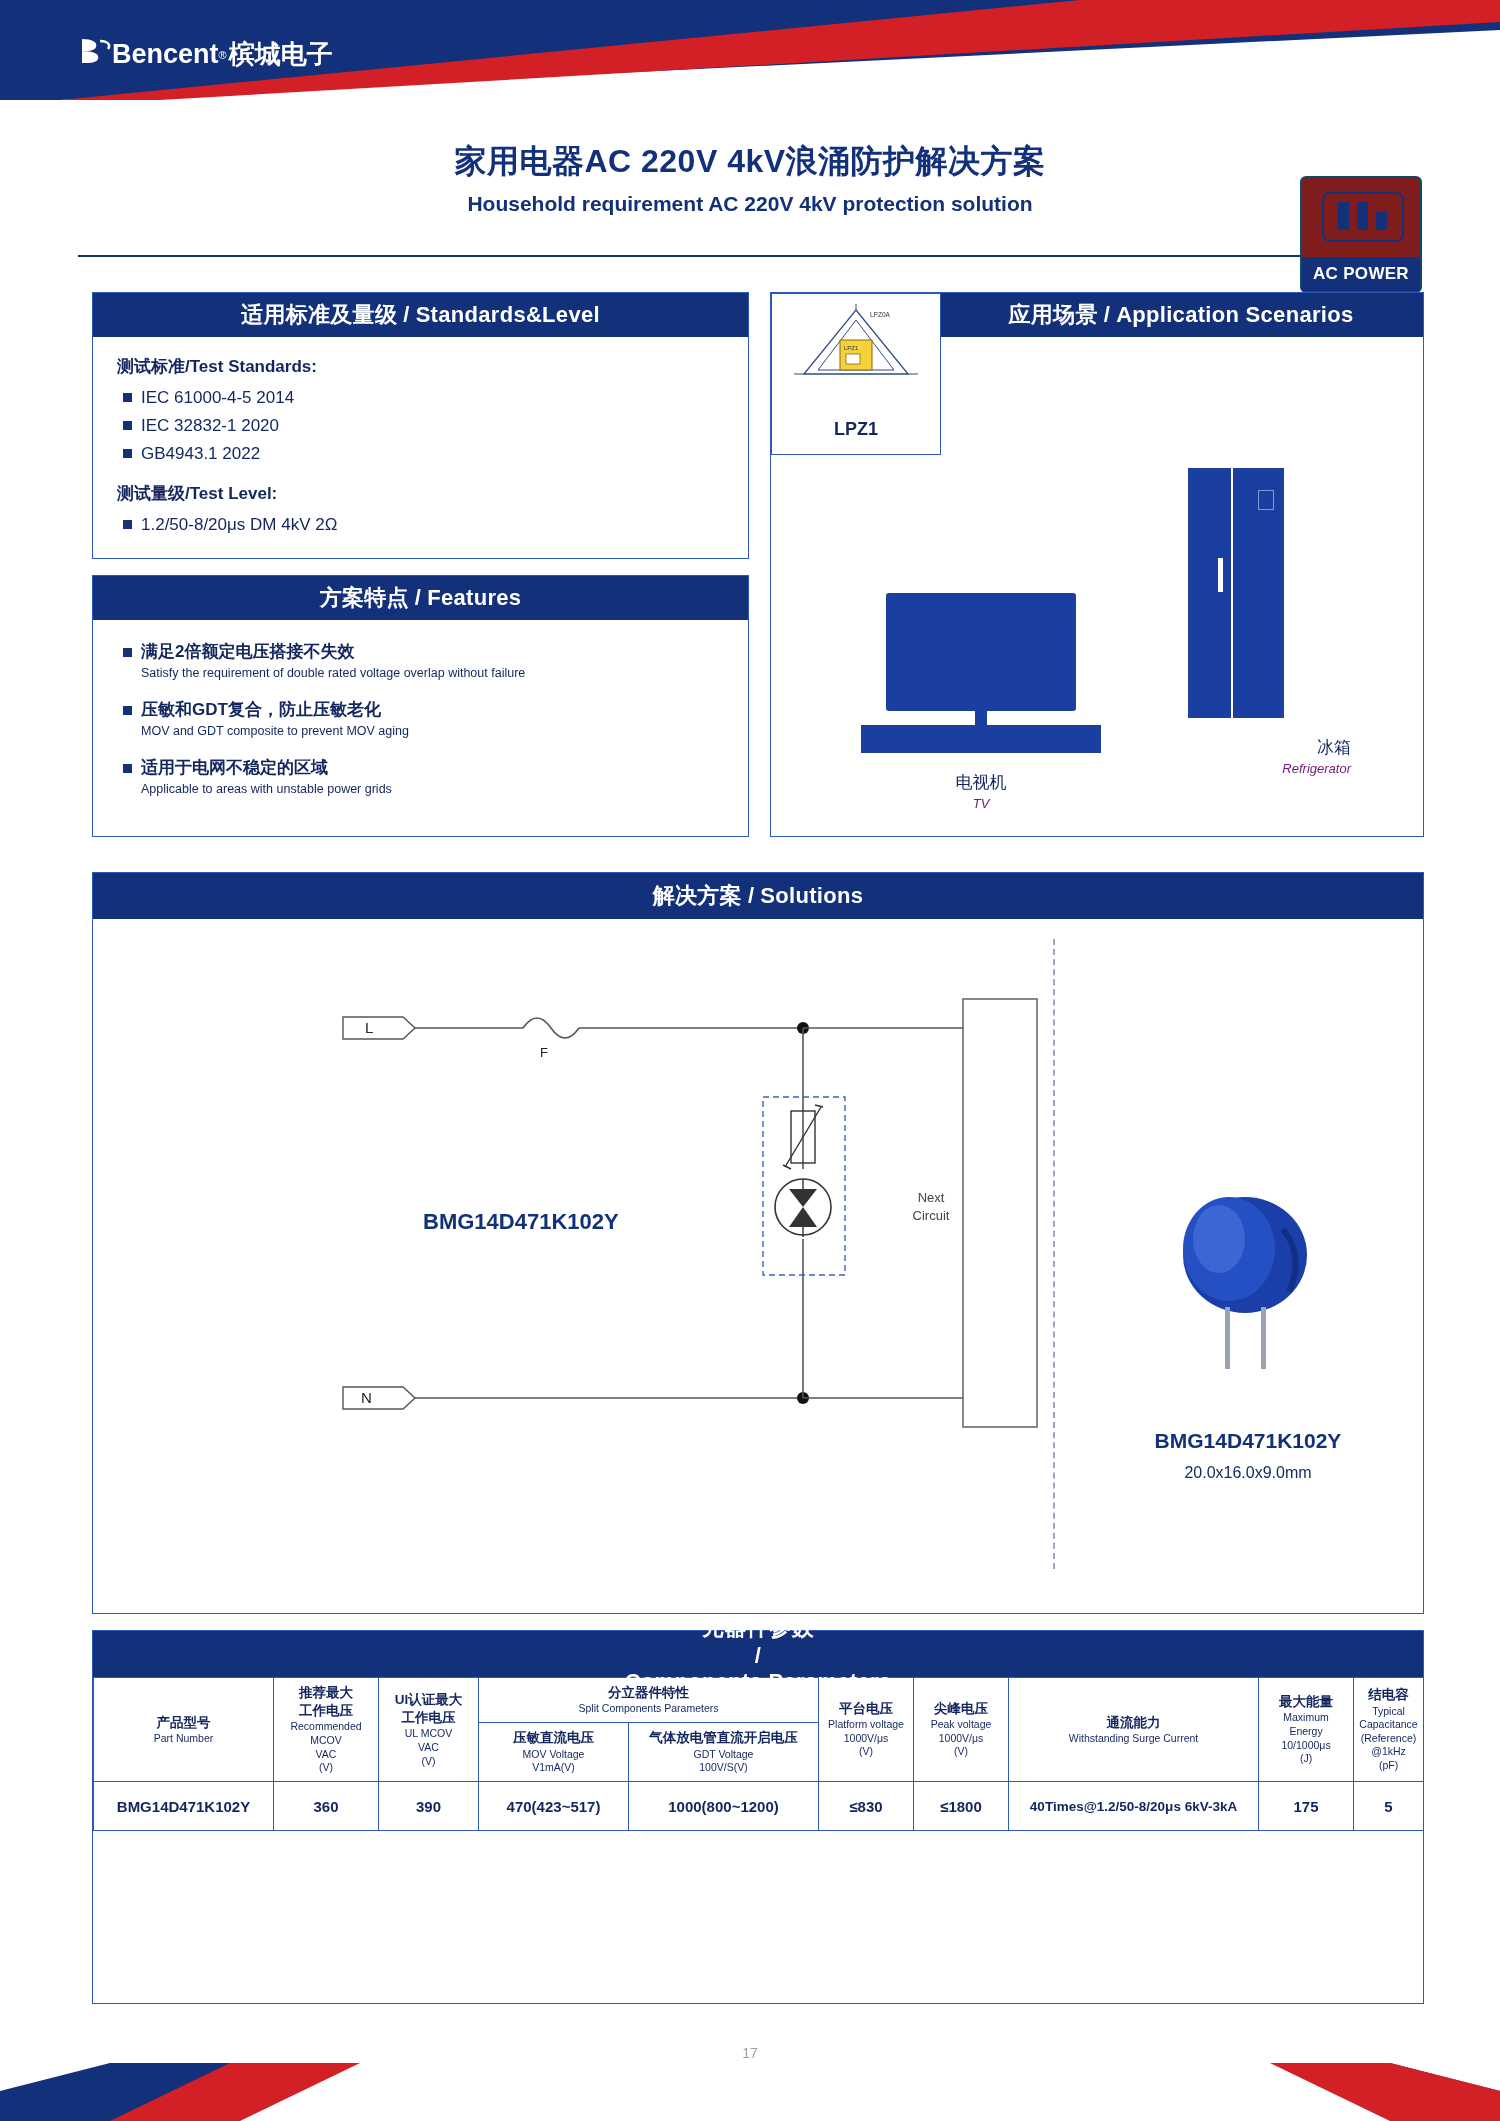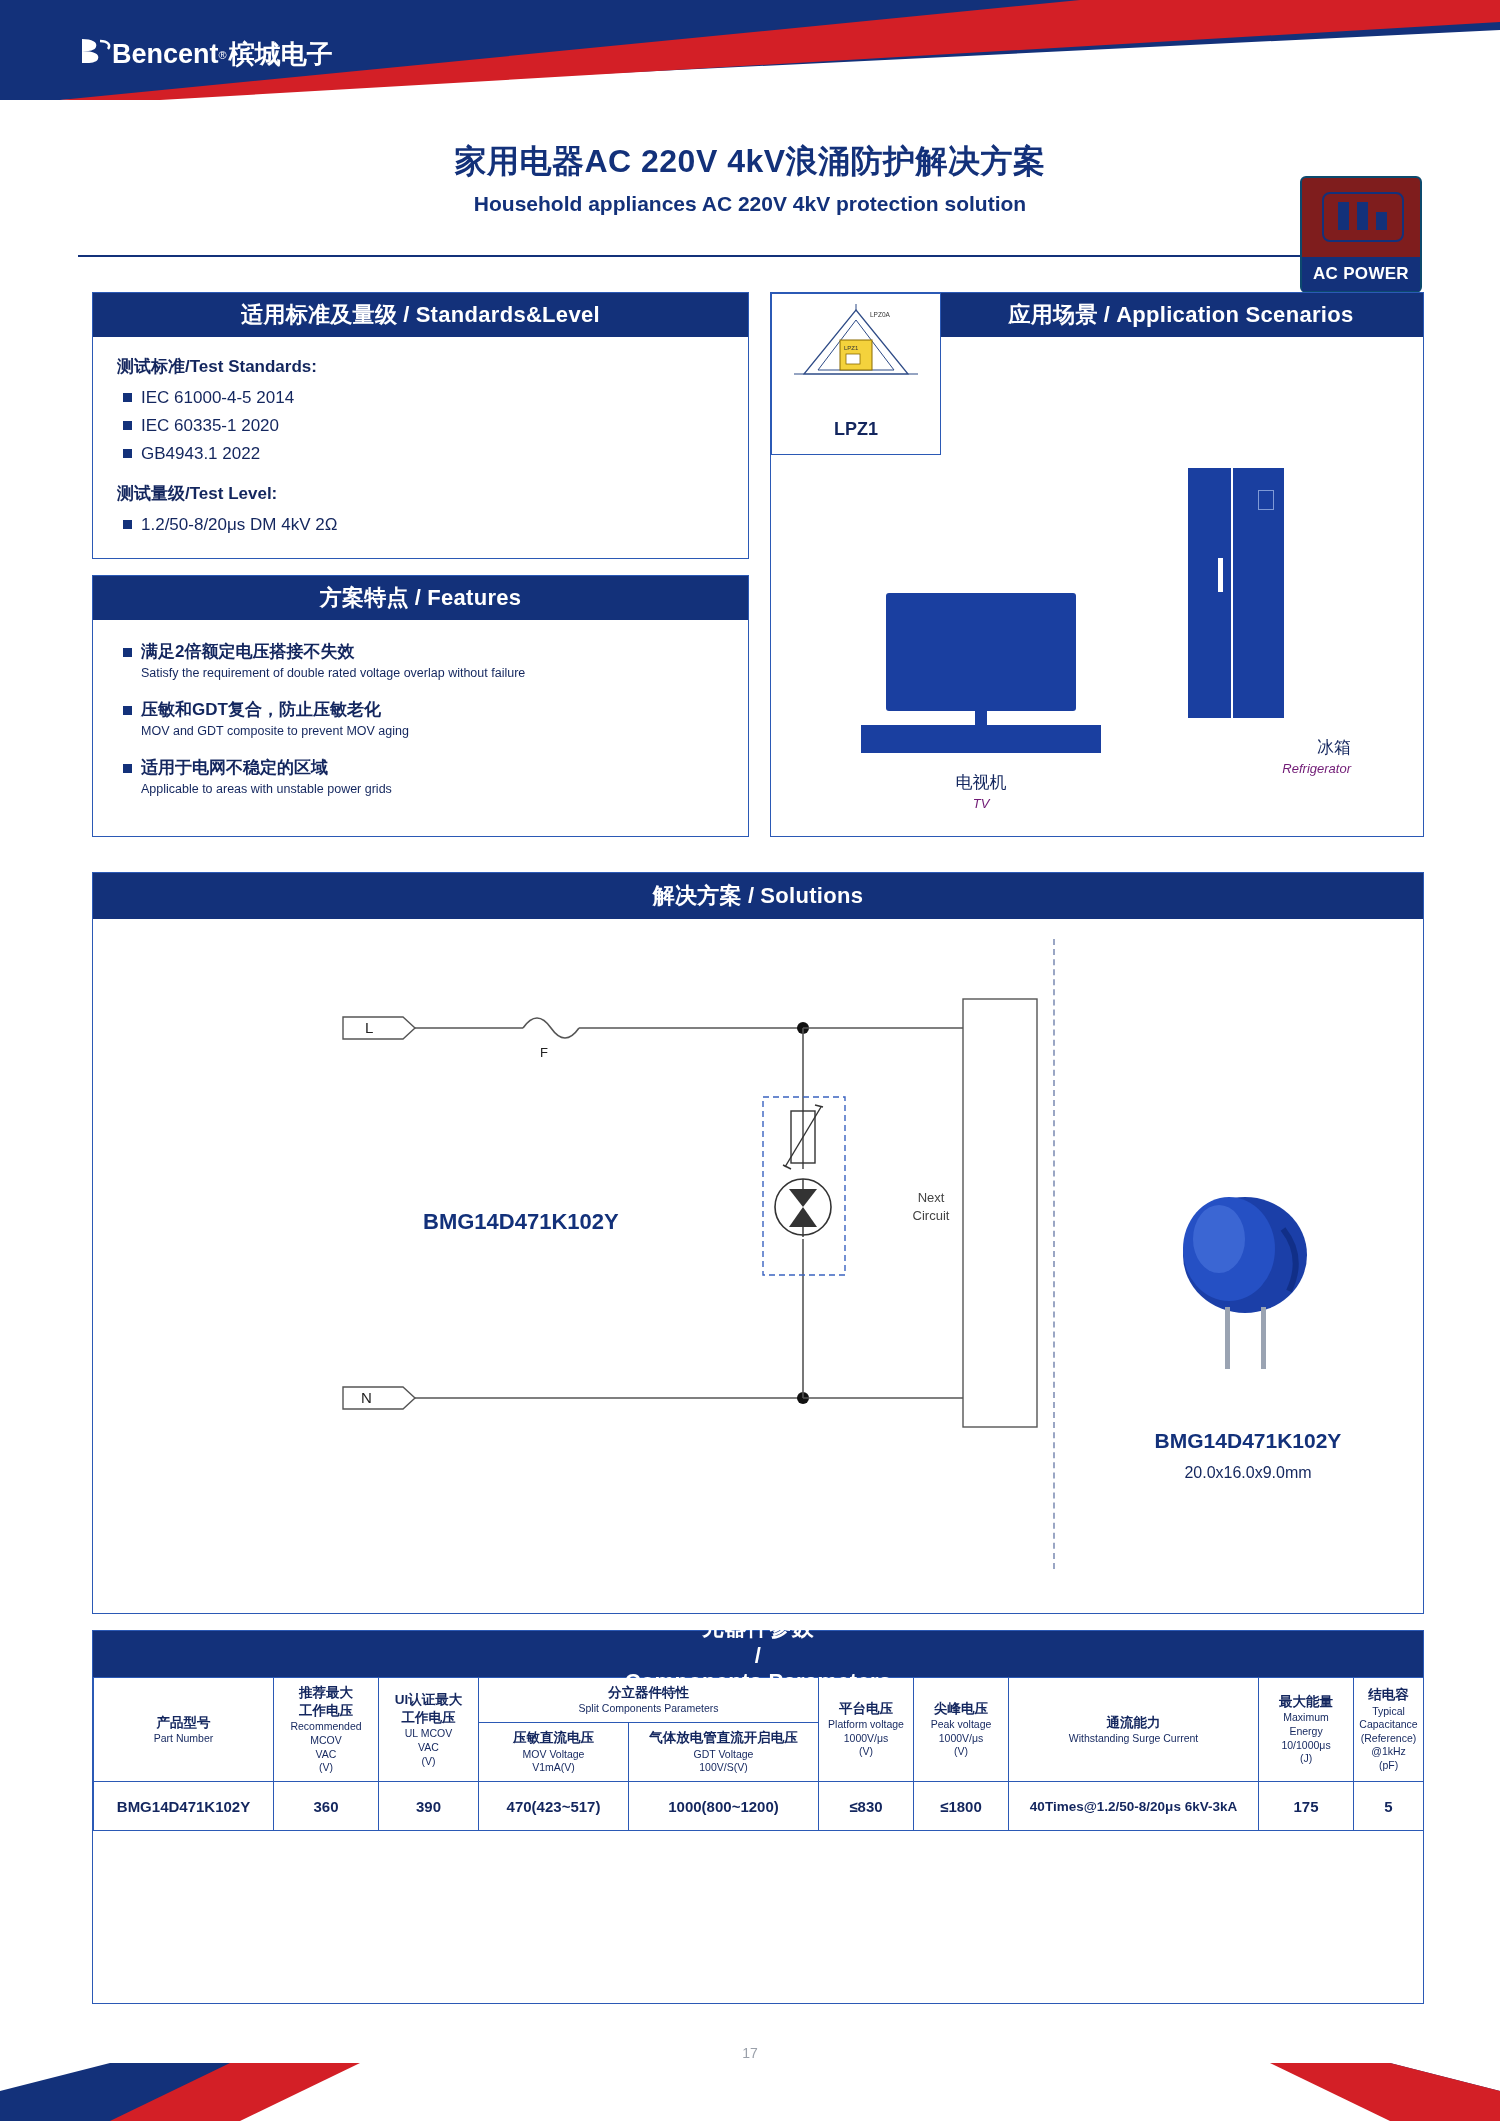--- a/index.html
+++ b/index.html
@@ -138,21 +138,21 @@
         </svg>
       </span>
       <span class="name">Bencent</span>
       <span class="reg">®</span>
       <span class="cn">槟城电子</span>
     </div>
   </div>
 
   <div class="title-zone">
     <div class="title-cn">家用电器AC 220V 4kV浪涌防护解决方案</div>
-    <div class="title-en">Household appliances AC 220V  4kV protection solution</div>
+    <div class="title-en">Household requirement AC 220V  4kV protection solution</div>
   </div>
   <div class="hr-main"></div>
 
   <div class="ac-badge">
     <div class="plug">
       <div class="pin p1"></div>
       <div class="pin p2"></div>
       <div class="pin p3"></div>
     </div>
     <div class="acbar">AC POWER</div>
@@ -161,21 +161,21 @@
   <div class="std-box">
     <div class="bar">
       <span class="cn">适用标准及量级</span>
       <span class="sep">/</span>
       <span class="en">Standards&amp;Level</span>
     </div>
     <div class="std-body">
       <div class="lbl">测试标准/Test  Standards:</div>
       <ul class="sq">
         <li>IEC 61000-4-5 2014</li>
-        <li>IEC 60335-1  2020</li>
+        <li>IEC 32832-1  2020</li>
         <li>GB4943.1 2022</li>
       </ul>
       <div class="lbl">测试量级/Test Level:</div>
       <ul class="sq">
         <li>1.2/50-8/20μs  DM 4kV 2Ω</li>
       </ul>
     </div>
   </div>
 
   <div class="feat-box">

